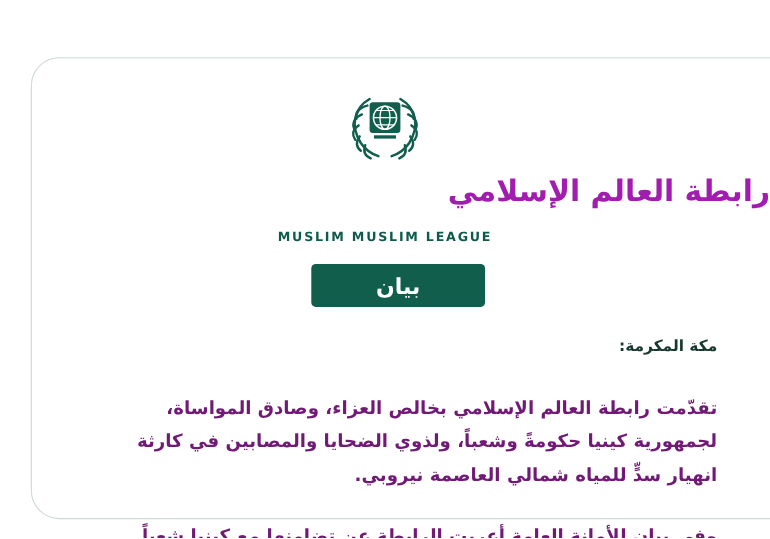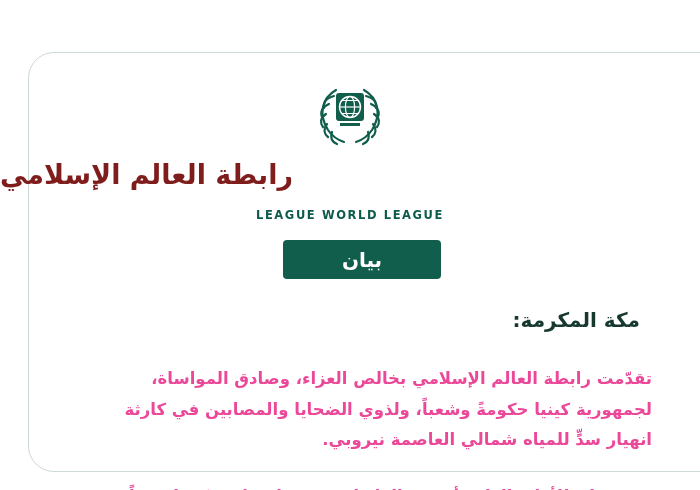--- a/index.html
+++ b/index.html
@@ -57,22 +57,22 @@
     position: relative;
   }
   .emblem svg { display: block; }
 
   
   .wordmark {
     position: absolute;
     top: 160px;
     left: 0;
     right: 0;
-    text-align: left;
-    color: #7f1d1d;
+    text-align: right;
+    color: #a21caf;
     font-size: 27px;
     font-weight: 700;
     letter-spacing: 0px;
     line-height: 1.1;
     direction: rtl;
   }
   .wordmark-en {
     position: absolute;
     top: 208px;
     left: 0;
@@ -114,32 +114,32 @@
   .body {
     position: absolute;
     top: 306px;
     right: 48px;
     left: 86px;
     direction: rtl;
     text-align: right;
     color: #14322c;
   }
   .salutation {
-    font-size: 20px;
+    font-size: 14px;
     font-weight: 700;
     color: #16382f;
-    margin: 0 12px 30px 0;
+    margin: 0 0 30px 0;
     line-height: 1.4;
   }
   .para {
     font-size: 16.5px;
     font-weight: 700;
     line-height: 1.85;
     margin: 0 0 26px 0;
-    color: #ec4899;
+    color: #701a75;
   }
   .para.clipped {
     overflow: hidden;
     max-height: 16px;
   }
 </style>
 </head>
 <body>
 
 <div class="page">
@@ -177,21 +177,21 @@
             <line x1="39.5" y1="37.5" x2="56.5" y2="37.5" stroke="#ffffff" stroke-width="1"></line>
           </g>
 
           <rect x="38" y="47" width="20" height="3" fill="#115e4d"></rect>
         </svg>
       </div>
     </div>
 
     <div class="wordmark">رابطة العالم الإسلامي</div>
 
-    <div class="wordmark-en">LEAGUE WORLD LEAGUE</div>
+    <div class="wordmark-en">MUSLIM MUSLIM LEAGUE</div>
 
     <div class="chip-wrap">
       <div class="chip">بيان</div>
     </div>
 
     <div class="body">
       <p class="salutation">مكة المكرمة:</p>
 
       <p class="para">تقدّمت رابطة العالم الإسلامي بخالص العزاء، وصادق المواساة، لجمهورية كينيا حكومةً وشعباً، ولذوي الضحايا والمصابين في كارثة انهيار سدٍّ للمياه شمالي العاصمة نيروبي.</p>
 

